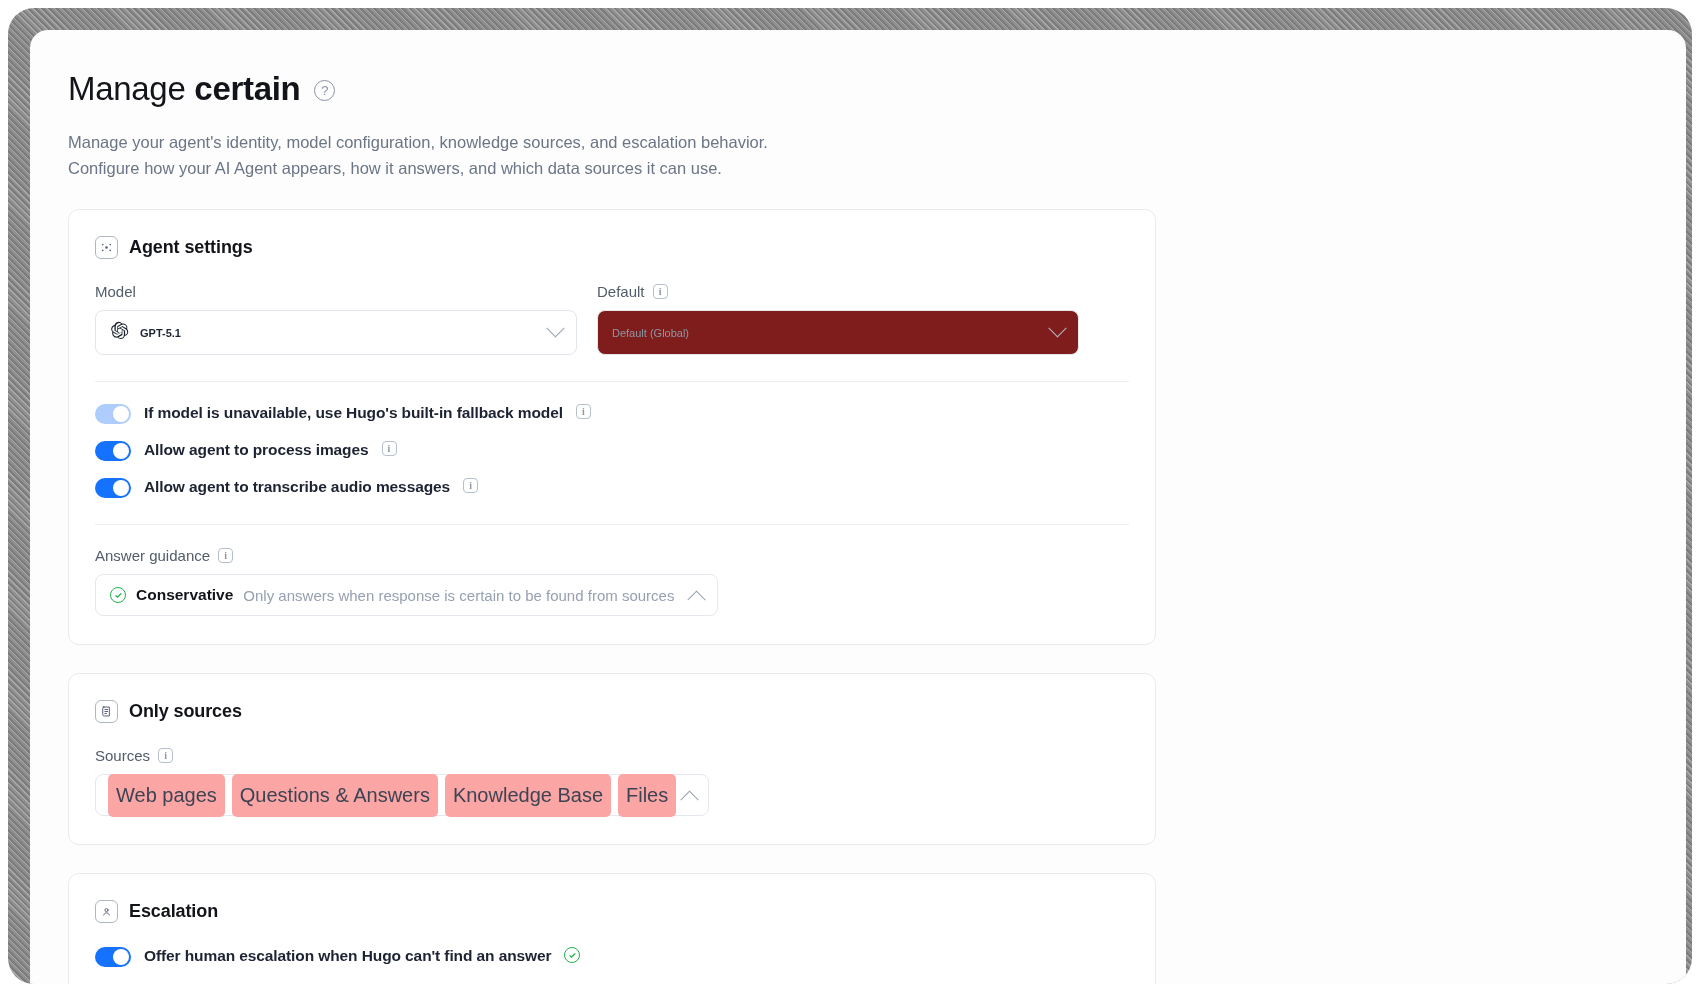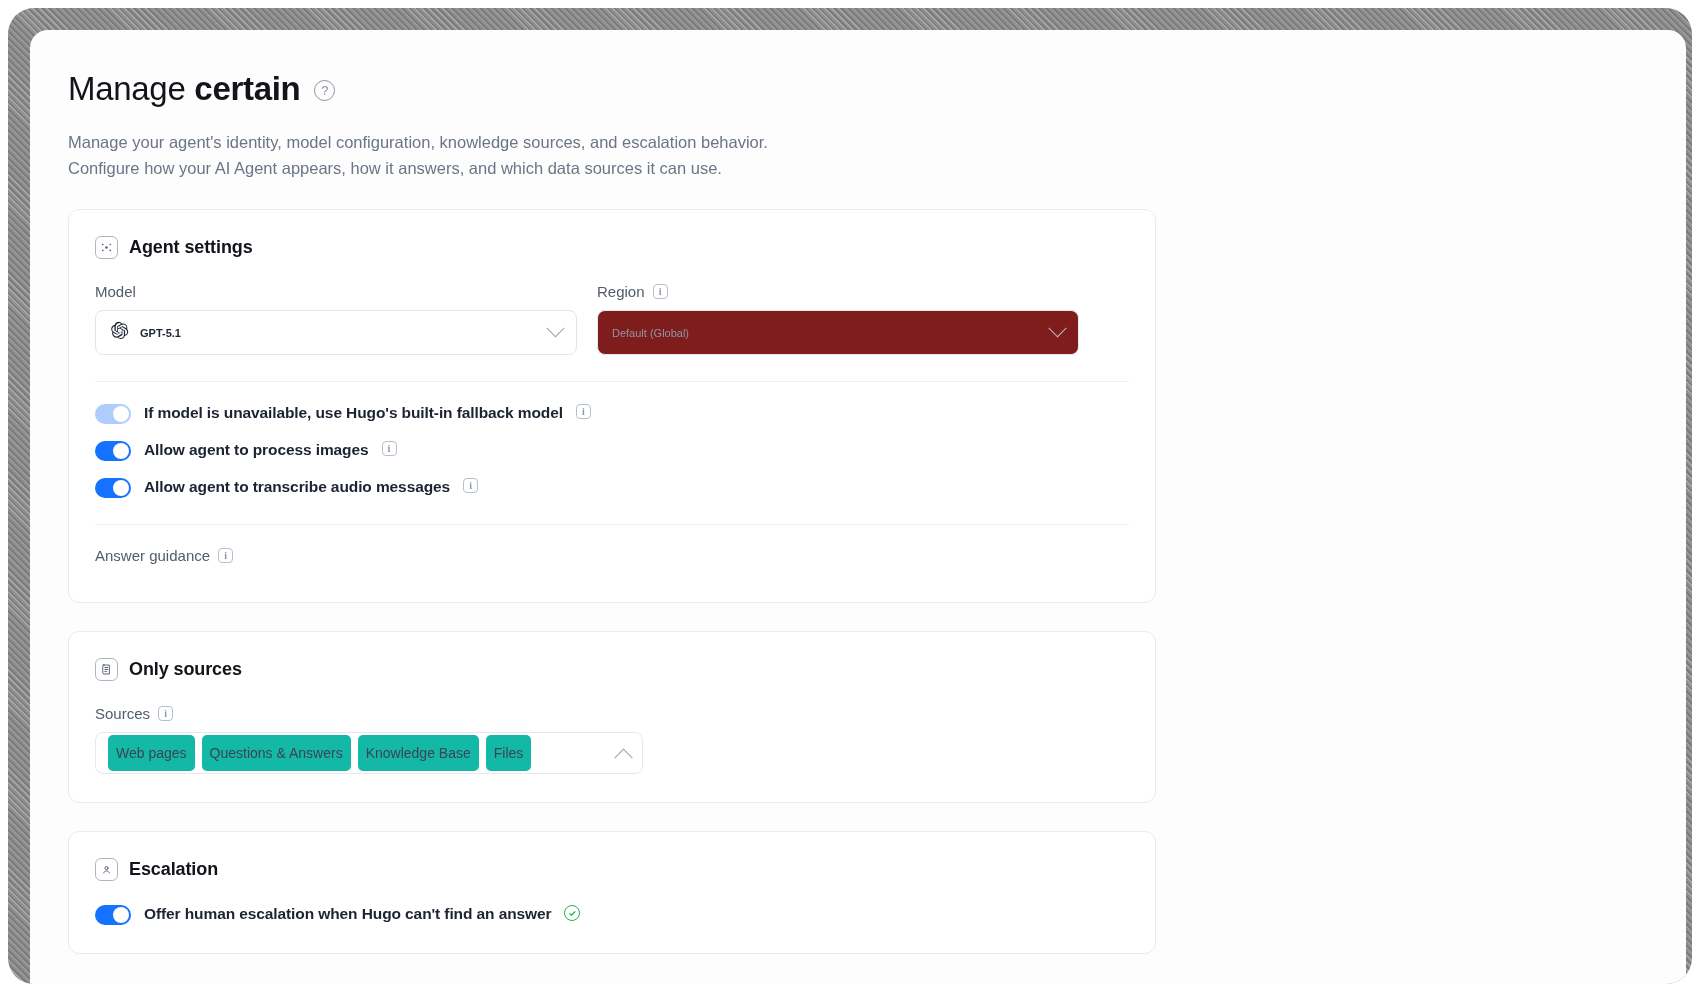--- a/index.html
+++ b/index.html
@@ -233,23 +233,23 @@
     height: 42px;
     border: 1px solid #e4e7ed;
     border-radius: 8px;
     padding: 0 12px;
     gap: 7px;
     background: #fff;
     cursor: pointer;
     min-width: 548px;
   }
   .chip {
-    background: #14b8a6;
+    background: #fca5a5;
     border-radius: 5px;
-    font-size: 14px;
+    font-size: 20px;
     color: #3c4453;
     padding: 10px 8px;
     white-space: nowrap;
   }
   .sources-box .chev { margin-left: auto; }
 </style>
 </head>
 <body>
 
 <div id="frame">
@@ -292,21 +292,21 @@
                     <path d="M21.6 10.2a5.4 5.4 0 0 0-.5-4.4 5.5 5.5 0 0 0-5.9-2.6A5.4 5.4 0 0 0 11.1 1a5.5 5.5 0 0 0-5.2 3.8A5.4 5.4 0 0 0 2.3 7.4a5.5 5.5 0 0 0 .7 6.4 5.4 5.4 0 0 0 .5 4.5 5.5 5.5 0 0 0 5.9 2.6 5.4 5.4 0 0 0 4.1 1.8 5.5 5.5 0 0 0 5.2-3.8 5.4 5.4 0 0 0 3.6-2.6 5.5 5.5 0 0 0-.7-6.1zm-8.2 11.4a4 4 0 0 1-2.6-.9l.1-.1 4.4-2.5a.7.7 0 0 0 .4-.6v-6.2l1.8 1.1v5.1a4.1 4.1 0 0 1-4.1 4.1zM4.6 17.3a4 4 0 0 1-.5-2.7l.1.1 4.4 2.5a.7.7 0 0 0 .7 0l5.4-3.1v2.1l-4.5 2.6a4.1 4.1 0 0 1-5.6-1.5zM3.5 8.3a4 4 0 0 1 2.1-1.8v5.2a.7.7 0 0 0 .4.6l5.4 3.1-1.8 1-4.5-2.6a4.1 4.1 0 0 1-1.6-5.5zm15.3 3.6l-5.4-3.2 1.8-1 4.5 2.6a4.1 4.1 0 0 1-.6 7.4v-5.2a.7.7 0 0 0-.3-.6zm1.8-2.7l-.1-.1-4.4-2.6a.7.7 0 0 0-.7 0l-5.4 3.1V7.5l4.5-2.6a4.1 4.1 0 0 1 6.1 4.3zM9.1 12.9l-1.8-1V6.8a4.1 4.1 0 0 1 6.7-3.2l-.1.1-4.4 2.5a.7.7 0 0 0-.4.6zm1-2.1L12.5 9.4l2.4 1.4v2.8l-2.4 1.4-2.4-1.4z"></path>
                   </svg>
                 </span>
                 <span class="val">GPT-5.1</span>
                 <span class="chev"></span>
               </div>
             </div>
 
             <div class="col">
               <div class="field-label">
-                <span>Region</span>
+                <span>Default</span>
                 <span class="info-icon">i</span>
               </div>
               <div class="select disabled">
                 <span class="val">Default (Global)</span>
                 <span class="chev"></span>
               </div>
             </div>
           </div>
 
           <div class="divider"></div>
@@ -335,20 +335,30 @@
             </div>
           </div>
 
           <div class="divider"></div>
 
           <div class="field-label">
             <span>Answer guidance</span>
             <span class="info-icon">i</span>
           </div>
 
+          <div class="guidance">
+            <span class="check-icon">
+              <svg width="9" height="9" viewBox="0 0 12 12" fill="none">
+                <path d="M2.5 6.2L4.6 8.3 9.2 3.7" stroke="#22b14c" stroke-width="1.6" stroke-linecap="round" stroke-linejoin="round"></path>
+              </svg>
+            </span>
+            <span class="name">Conservative</span>
+            <span class="desc">Only answers when response is certain to be found from sources</span>
+            <span class="chev up"></span>
+          </div>
         </div>
 
         <div class="card">
           <div class="card-head">
             <div class="sec-icon">
               <svg width="13" height="13" viewBox="0 0 16 16" fill="none" stroke="currentColor" stroke-width="1.2" stroke-linecap="round">
                 <path d="M4 2.5h7.5v11H5a1.6 1.6 0 0 1-1.6-1.6V4.1A1.6 1.6 0 0 1 5 2.5z"></path>
                 <path d="M6 5.5h3.5M6 8h3.5M6 10.5h2"></path>
               </svg>
             </div>

